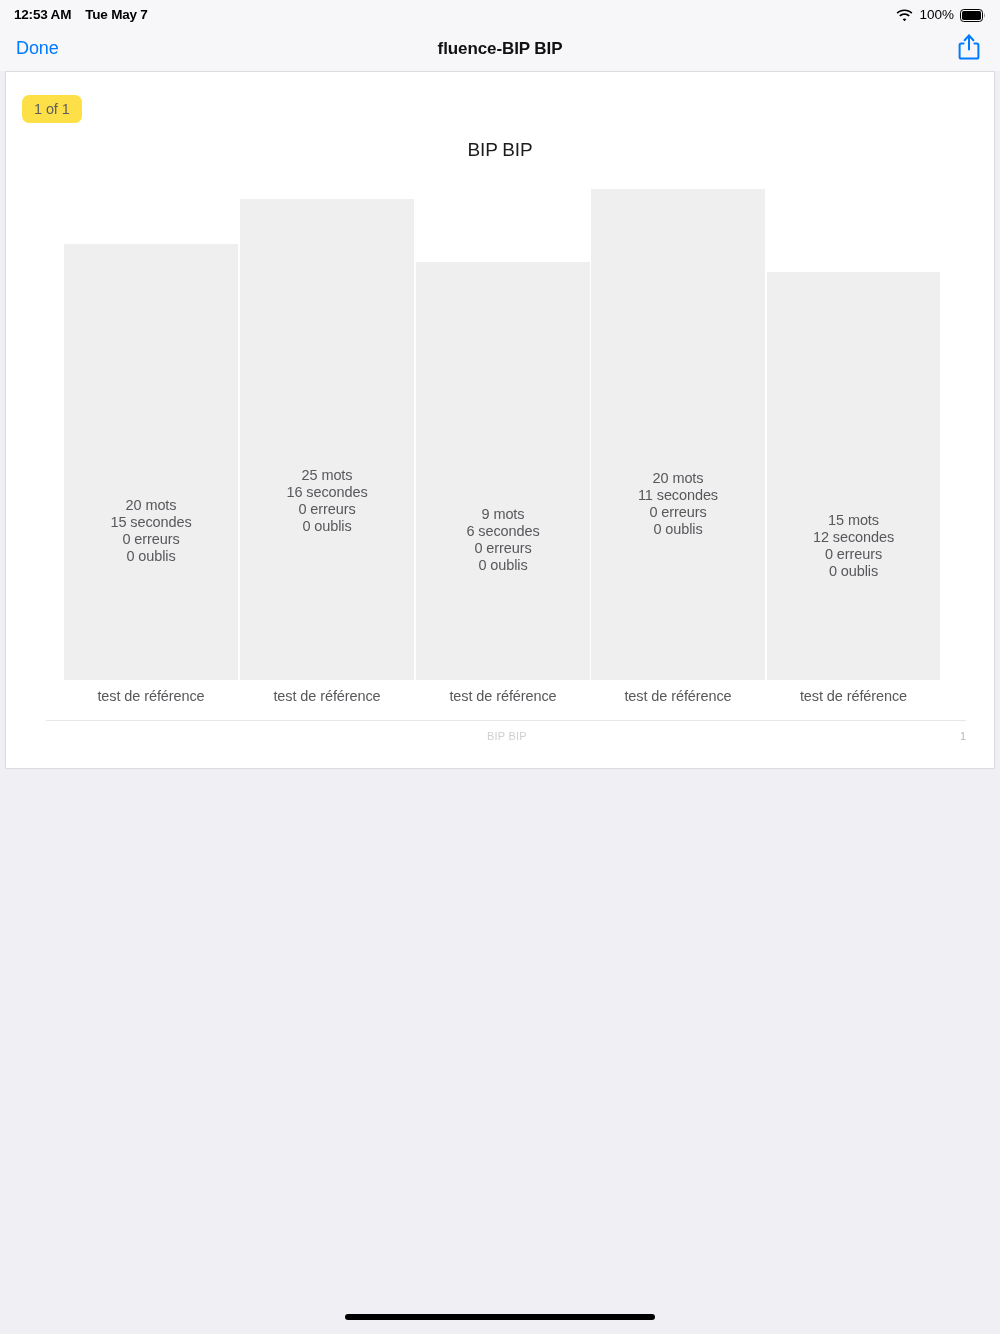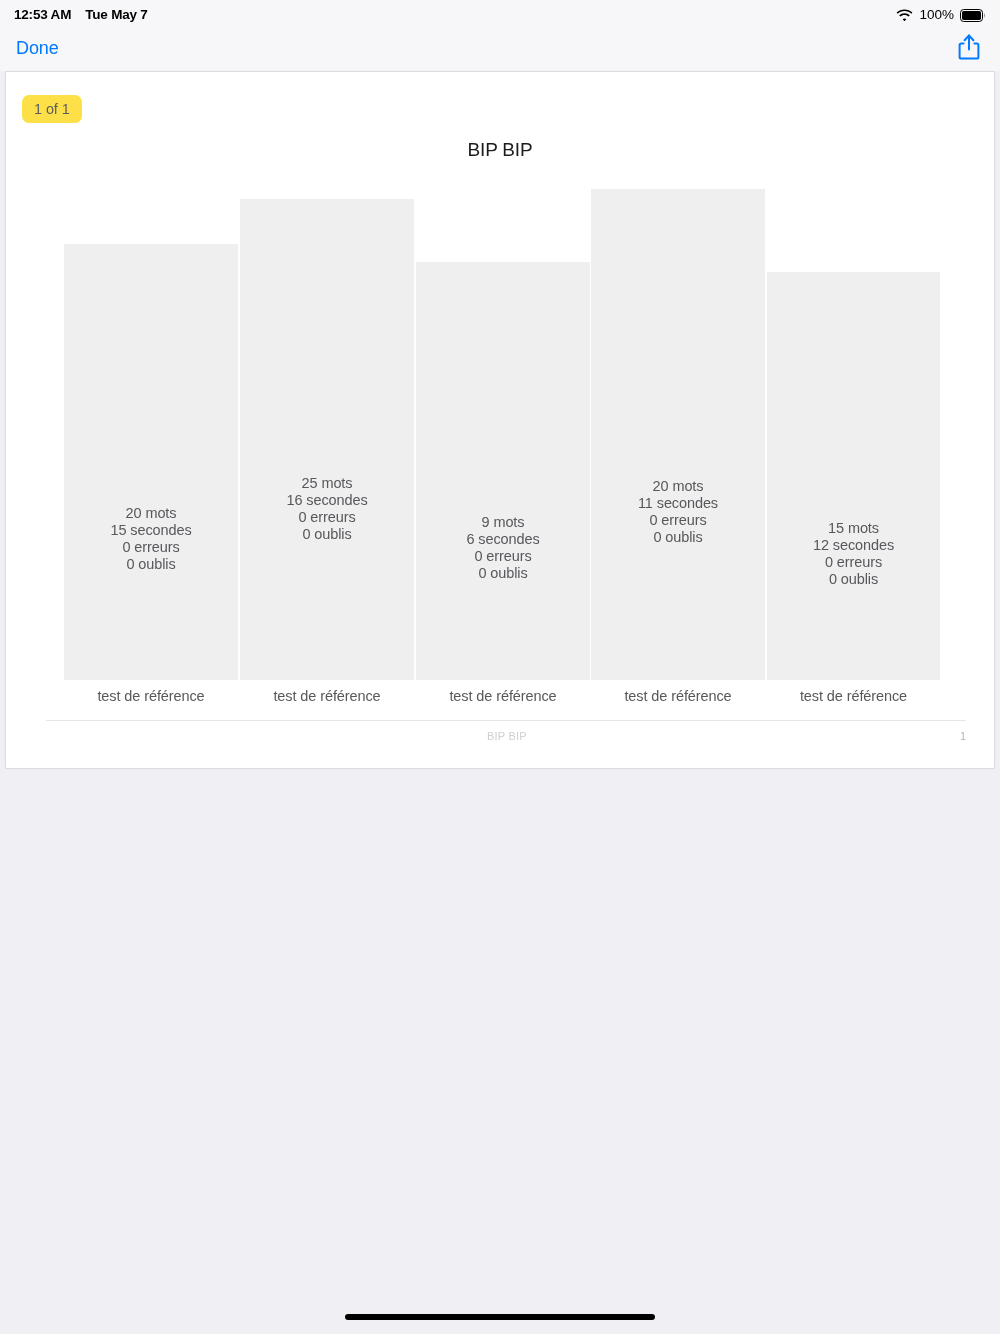--- a/index.html
+++ b/index.html
@@ -71,21 +71,21 @@
     text-align:center;
     font-size:19px; color:#1c1c1e; letter-spacing:-0.2px;
   }
 
   
   .chart {
     position:absolute; left:58px; top:100px;
     width:876px; height:540px;
   }
   .bar-col {
-    position:absolute; bottom:32px; top:8px;
+    position:absolute; bottom:32px; top:0;
   }
   .bar-rate {
     position:absolute; left:0; width:100%;
     text-align:center;
     font-size:14.5px; color:#58585c; letter-spacing:-0.1px;
     white-space:nowrap;
   }
   .bar-rect {
     position:absolute; left:0; width:100%;
     background:#efeff0;
@@ -151,20 +151,21 @@
       <svg viewBox="0 0 26 13" width="26" height="13">
         <rect x="0.5" y="0.5" width="22" height="12" rx="3.2" ry="3.2" fill="none" stroke="#000" stroke-width="1"></rect>
         <rect x="2" y="2" width="19" height="9" rx="1.8" ry="1.8" fill="#000"></rect>
         <path d="M24 4.3 c1.1 .4 1.1 3.9 0 4.3 z" fill="#000" opacity="0.45"></path>
       </svg>
     </span>
   </div>
 </div>
 
 <div class="navbar">
+  <div class="nav-title">fluence-BIP BIP</div>
   <div class="nav-done">Done</div>
   <div class="nav-share">
     <span>
       <svg viewBox="0 0 24 28" width="24" height="28">
         <path d="M12 2.5 L16.4 7.2" fill="none" stroke="#007aff" stroke-width="2" stroke-linecap="round"></path>
         <path d="M12 2.5 L7.6 7.2" fill="none" stroke="#007aff" stroke-width="2" stroke-linecap="round"></path>
         <path d="M12 2.8 L12 16.5" fill="none" stroke="#007aff" stroke-width="2" stroke-linecap="round"></path>
         <path d="M6.6 10.5 H4.2 a1.6 1.6 0 0 0 -1.6 1.6 V24 a1.6 1.6 0 0 0 1.6 1.6 H19.8 a1.6 1.6 0 0 0 1.6 -1.6 V12.1 a1.6 1.6 0 0 0 -1.6 -1.6 H17.4" fill="none" stroke="#007aff" stroke-width="2" stroke-linejoin="round" stroke-linecap="round"></path>
       </svg>
     </span>

